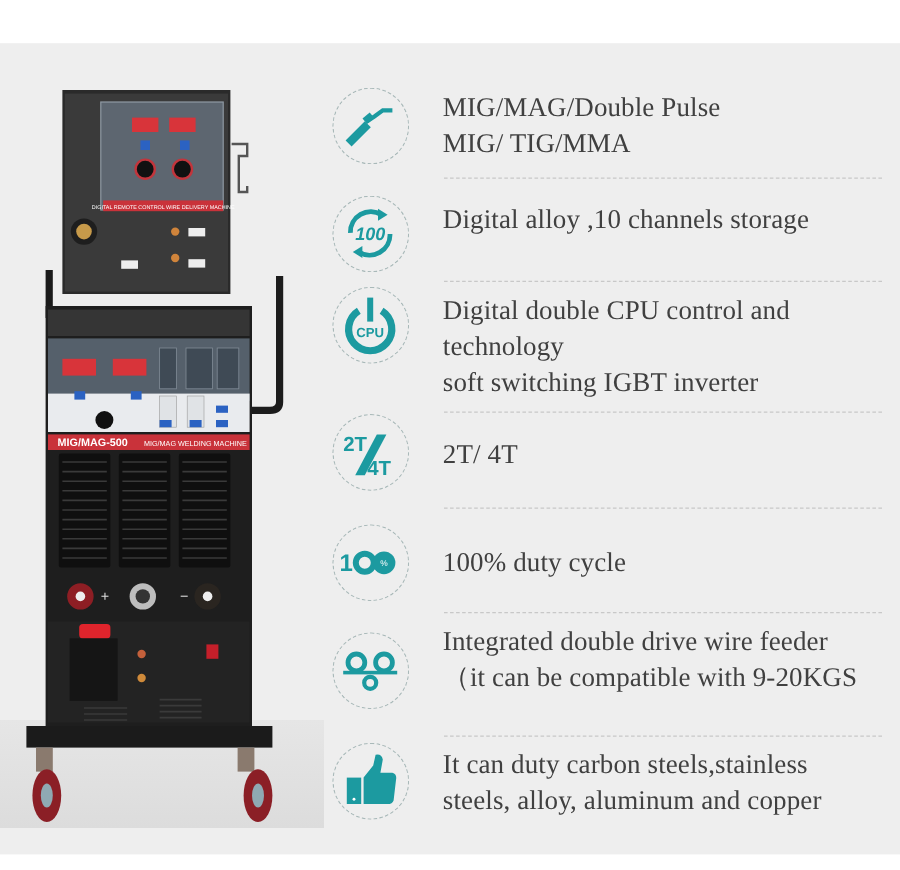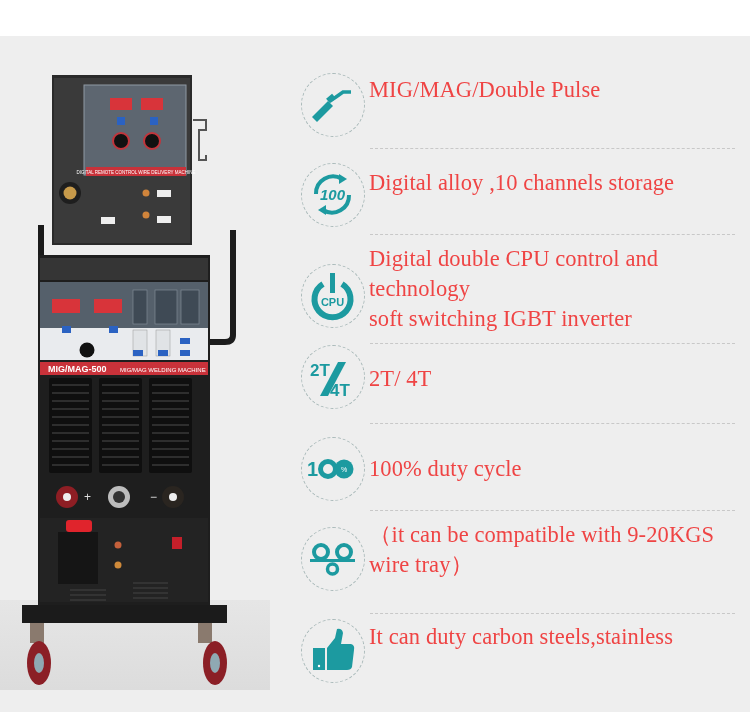--- a/index.html
+++ b/index.html
@@ -1,22 +1,22 @@
 <!DOCTYPE html>
 <html><head>
 <meta charset="utf-8">
 <style>
   html,body{margin:0;padding:0;}
   body{width:750px;height:725px;background:#ffffff;position:relative;overflow:hidden;font-family:"Liberation Serif","DejaVu Serif",serif;}
   .panel{position:absolute;left:0;top:36px;width:750px;height:676px;background:#eeeeee;}
   .floor{position:absolute;left:0;top:600px;width:270px;height:90px;background:linear-gradient(#e6e6e6,#dcdcdc);}
   .feat{position:absolute;left:0;width:750px;}
-  .icon{position:absolute;left:277px;width:64px;height:64px;border-radius:50%;border:1.5px dashed #a9b9b9;box-sizing:border-box;margin-left:24px;}
+  .icon{position:absolute;left:277px;width:64px;height:64px;border-radius:50%;border:1.5px dashed #a9b9b9;box-sizing:border-box;}
   .icon svg{position:absolute;left:0;top:0;width:61px;height:61px;}
-  .txt{position:absolute;left:369px;color:#ef4444;font-size:22.5px;line-height:30px;white-space:nowrap;letter-spacing:0.1px;}
+  .txt{position:absolute;left:369px;color:#404040;font-size:22.5px;line-height:30px;white-space:nowrap;letter-spacing:0.1px;}
   .sep{position:absolute;left:370px;width:365px;height:0;border-top:1px dashed #c8c8c8;}
   .machine{position:absolute;left:0;top:0;}
 </style>
 </head>
 <body>
 
 <div class="panel"></div>
 <div class="floor"></div>
 
 <svg class="machine" width="270" height="725" viewBox="0 0 270 725">
@@ -143,20 +143,21 @@
 <div class="feat">
   <div class="icon" style="top:73px">
     <svg viewBox="0 0 61 61">
         <path d="M10 43 L26 27 L31 32 L15 48 Z" fill="#1c9aa0"></path>
         <path d="M28 27 L34 23 L41 18 L49 18" stroke="#1c9aa0" stroke-width="3.5" fill="none"></path>
         <path d="M26 27 L32 22" stroke="#1c9aa0" stroke-width="6"></path>
       </svg>
   </div>
   <div class="txt" style="top:75px">
     <div>MIG/MAG/Double Pulse</div>
+    <div>MIG/ TIG/MMA</div>
   </div>
   <div class="sep" style="top:148px"></div>
 </div>
 
 <div class="feat">
   <div class="icon" style="top:163px">
     <svg viewBox="0 0 61 61">
         <path d="M14 30 A17 17 0 0 1 40 15" stroke="#1c9aa0" stroke-width="4" fill="none"></path>
         <path d="M37 10 L45 15 L37 20 Z" fill="#1c9aa0"></path>
         <path d="M47 31 A17 17 0 0 1 21 46" stroke="#1c9aa0" stroke-width="4" fill="none"></path>
@@ -164,21 +165,21 @@
         <text x="30.5" y="36" text-anchor="middle" font-size="15" font-style="italic" font-weight="bold" fill="#1c9aa0" font-family="Liberation Sans, sans-serif">100</text>
       </svg>
   </div>
   <div class="txt" style="top:168px">
     <div>Digital alloy ,10 channels storage</div>
   </div>
   <div class="sep" style="top:234px"></div>
 </div>
 
 <div class="feat">
-  <div class="icon" style="top:264px">
+  <div class="icon" style="top:239px">
     <svg viewBox="0 0 61 61">
         <path d="M21 19 A18 18 0 1 0 40 19" stroke="#1c9aa0" stroke-width="6" fill="none"></path>
         <rect x="28" y="8" width="5" height="20" fill="#1c9aa0"></rect>
         <text x="30.5" y="41" text-anchor="middle" font-size="11" font-weight="bold" fill="#1c9aa0" font-family="Liberation Sans, sans-serif">CPU</text>
       </svg>
   </div>
   <div class="txt" style="top:244px">
     <div>Digital double CPU control and</div>
     <div>technology</div>
     <div>soft switching IGBT inverter</div>
@@ -218,30 +219,31 @@
 <div class="feat">
   <div class="icon" style="top:527px">
     <svg viewBox="0 0 61 61">
         <circle cx="19" cy="24" r="7" stroke="#1c9aa0" stroke-width="4" fill="none"></circle>
         <circle cx="42" cy="24" r="7" stroke="#1c9aa0" stroke-width="4" fill="none"></circle>
         <rect x="8" y="31" width="45" height="3" fill="#1c9aa0"></rect>
         <circle cx="30.5" cy="41" r="5" stroke="#1c9aa0" stroke-width="3.5" fill="none"></circle>
       </svg>
   </div>
   <div class="txt" style="top:520px">
+    <div>Integrated double drive wire feeder</div>
     <div>（it can be compatible with 9-20KGS</div>
-    <div>wire tray）</div>
   </div>
   <div class="sep" style="top:613px"></div>
 </div>
 
 <div class="feat">
   <div class="icon" style="top:619px">
     <svg viewBox="0 0 61 61">
         <rect x="11" y="28" width="12" height="22" fill="#1c9aa0"></rect>
         <circle cx="17" cy="46" r="1.2" fill="#fff"></circle>
         <path d="M25 28 L33 18 L35 9 Q40 8 41 13 L39 24 L49 24 Q53 25 52 30 L50 47 Q49 50 45 50 L25 50 Z" fill="#1c9aa0"></path>
       </svg>
   </div>
   <div class="txt" style="top:622px">
     <div>It can duty carbon steels,stainless</div>
+    <div>steels, alloy, aluminum and copper</div>
   </div>
 </div>
 
 </body></html>

